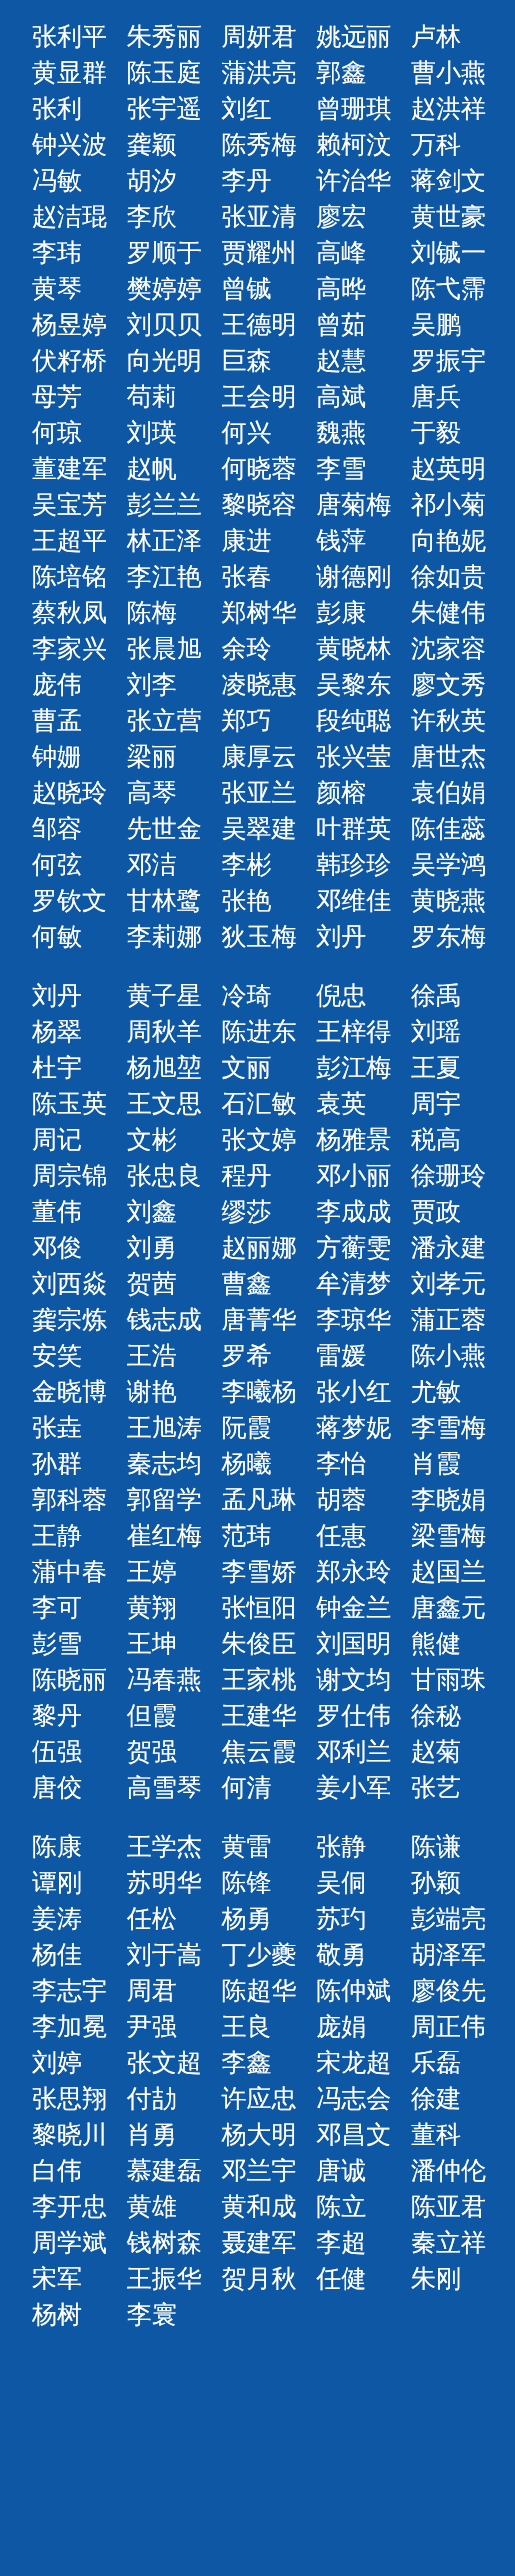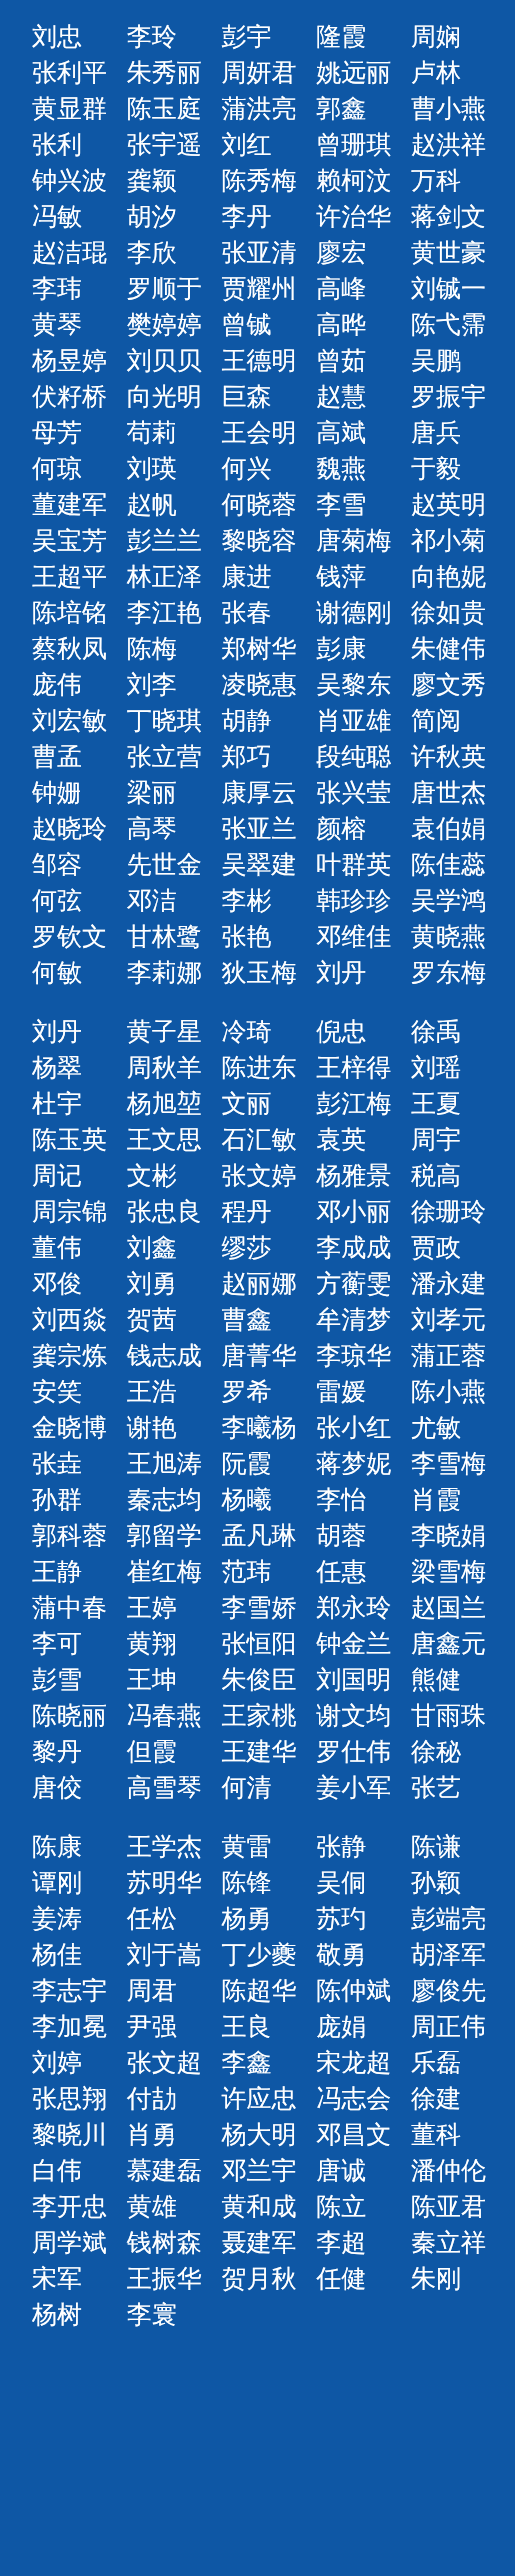--- a/index.html
+++ b/index.html
@@ -46,37 +46,20 @@
   }
 </style>
 </head>
 <body>
 
 <div class="canvas">
   <div class="roster">
       <div class="section">
         <div class="row">
           <div class="cell">
-            <span class="name">刘忠</span>
-          </div>
-          <div class="cell">
-            <span class="name">李玲</span>
-          </div>
-          <div class="cell">
-            <span class="name">彭宇</span>
-          </div>
-          <div class="cell">
-            <span class="name">隆霞</span>
-          </div>
-          <div class="cell">
-            <span class="name">周娴</span>
-          </div>
-        </div>
-        <div class="row">
-          <div class="cell">
             <span class="name">张利平</span>
           </div>
           <div class="cell">
             <span class="name">朱秀丽</span>
           </div>
           <div class="cell">
             <span class="name">周妍君</span>
           </div>
           <div class="cell">
             <span class="name">姚远丽</span>
@@ -352,50 +335,50 @@
           </div>
           <div class="cell">
             <span class="name">彭康</span>
           </div>
           <div class="cell">
             <span class="name">朱健伟</span>
           </div>
         </div>
         <div class="row">
           <div class="cell">
+            <span class="name">李家兴</span>
+          </div>
+          <div class="cell">
+            <span class="name">张晨旭</span>
+          </div>
+          <div class="cell">
+            <span class="name">余玲</span>
+          </div>
+          <div class="cell">
+            <span class="name">黄晓林</span>
+          </div>
+          <div class="cell">
+            <span class="name">沈家容</span>
+          </div>
+        </div>
+        <div class="row">
+          <div class="cell">
             <span class="name">庞伟</span>
           </div>
           <div class="cell">
             <span class="name">刘李</span>
           </div>
           <div class="cell">
             <span class="name">凌晓惠</span>
           </div>
           <div class="cell">
             <span class="name">吴黎东</span>
           </div>
           <div class="cell">
             <span class="name">廖文秀</span>
-          </div>
-        </div>
-        <div class="row">
-          <div class="cell">
-            <span class="name">刘宏敏</span>
-          </div>
-          <div class="cell">
-            <span class="name">丁晓琪</span>
-          </div>
-          <div class="cell">
-            <span class="name">胡静</span>
-          </div>
-          <div class="cell">
-            <span class="name">肖亚雄</span>
-          </div>
-          <div class="cell">
-            <span class="name">简阅</span>
           </div>
         </div>
         <div class="row">
           <div class="cell">
             <span class="name">曹孟</span>
           </div>
           <div class="cell">
             <span class="name">张立营</span>
           </div>
           <div class="cell">
@@ -860,20 +843,37 @@
             <span class="name">但霞</span>
           </div>
           <div class="cell">
             <span class="name">王建华</span>
           </div>
           <div class="cell">
             <span class="name">罗仕伟</span>
           </div>
           <div class="cell">
             <span class="name">徐秘</span>
+          </div>
+        </div>
+        <div class="row">
+          <div class="cell">
+            <span class="name">伍强</span>
+          </div>
+          <div class="cell">
+            <span class="name">贺强</span>
+          </div>
+          <div class="cell">
+            <span class="name">焦云霞</span>
+          </div>
+          <div class="cell">
+            <span class="name">邓利兰</span>
+          </div>
+          <div class="cell">
+            <span class="name">赵菊</span>
           </div>
         </div>
         <div class="row">
           <div class="cell">
             <span class="name">唐佼</span>
           </div>
           <div class="cell">
             <span class="name">高雪琴</span>
           </div>
           <div class="cell">

